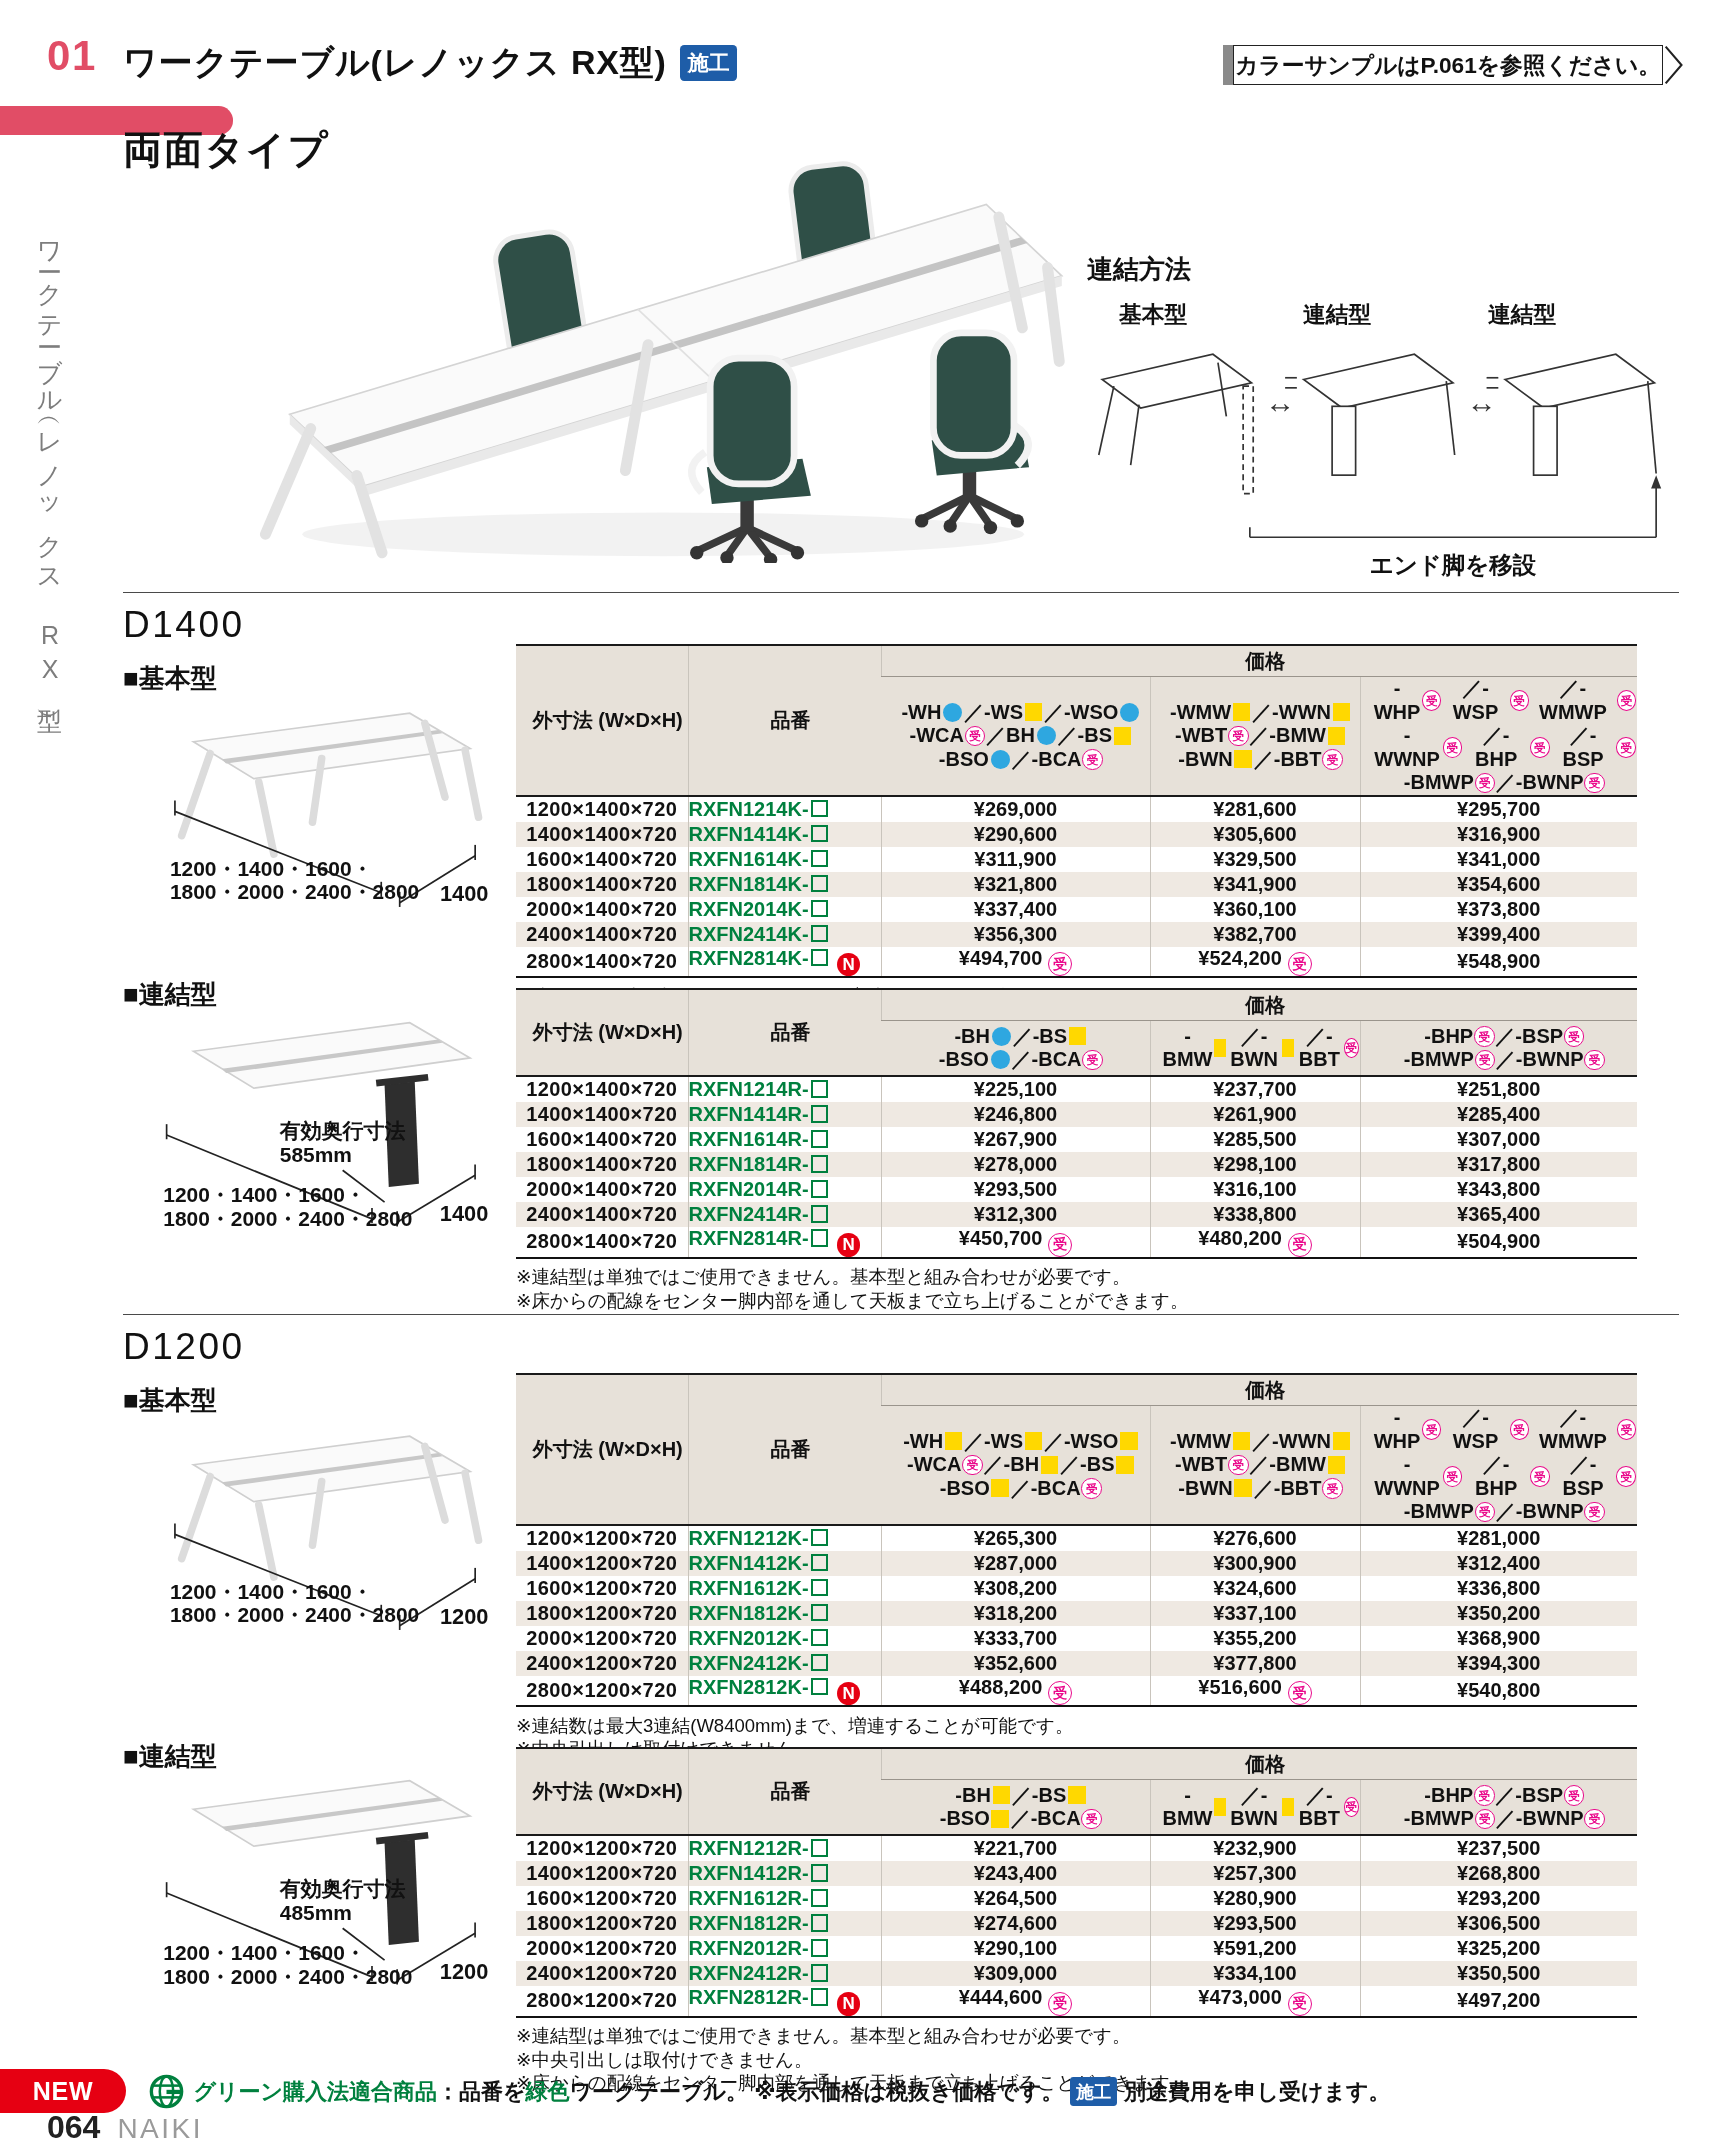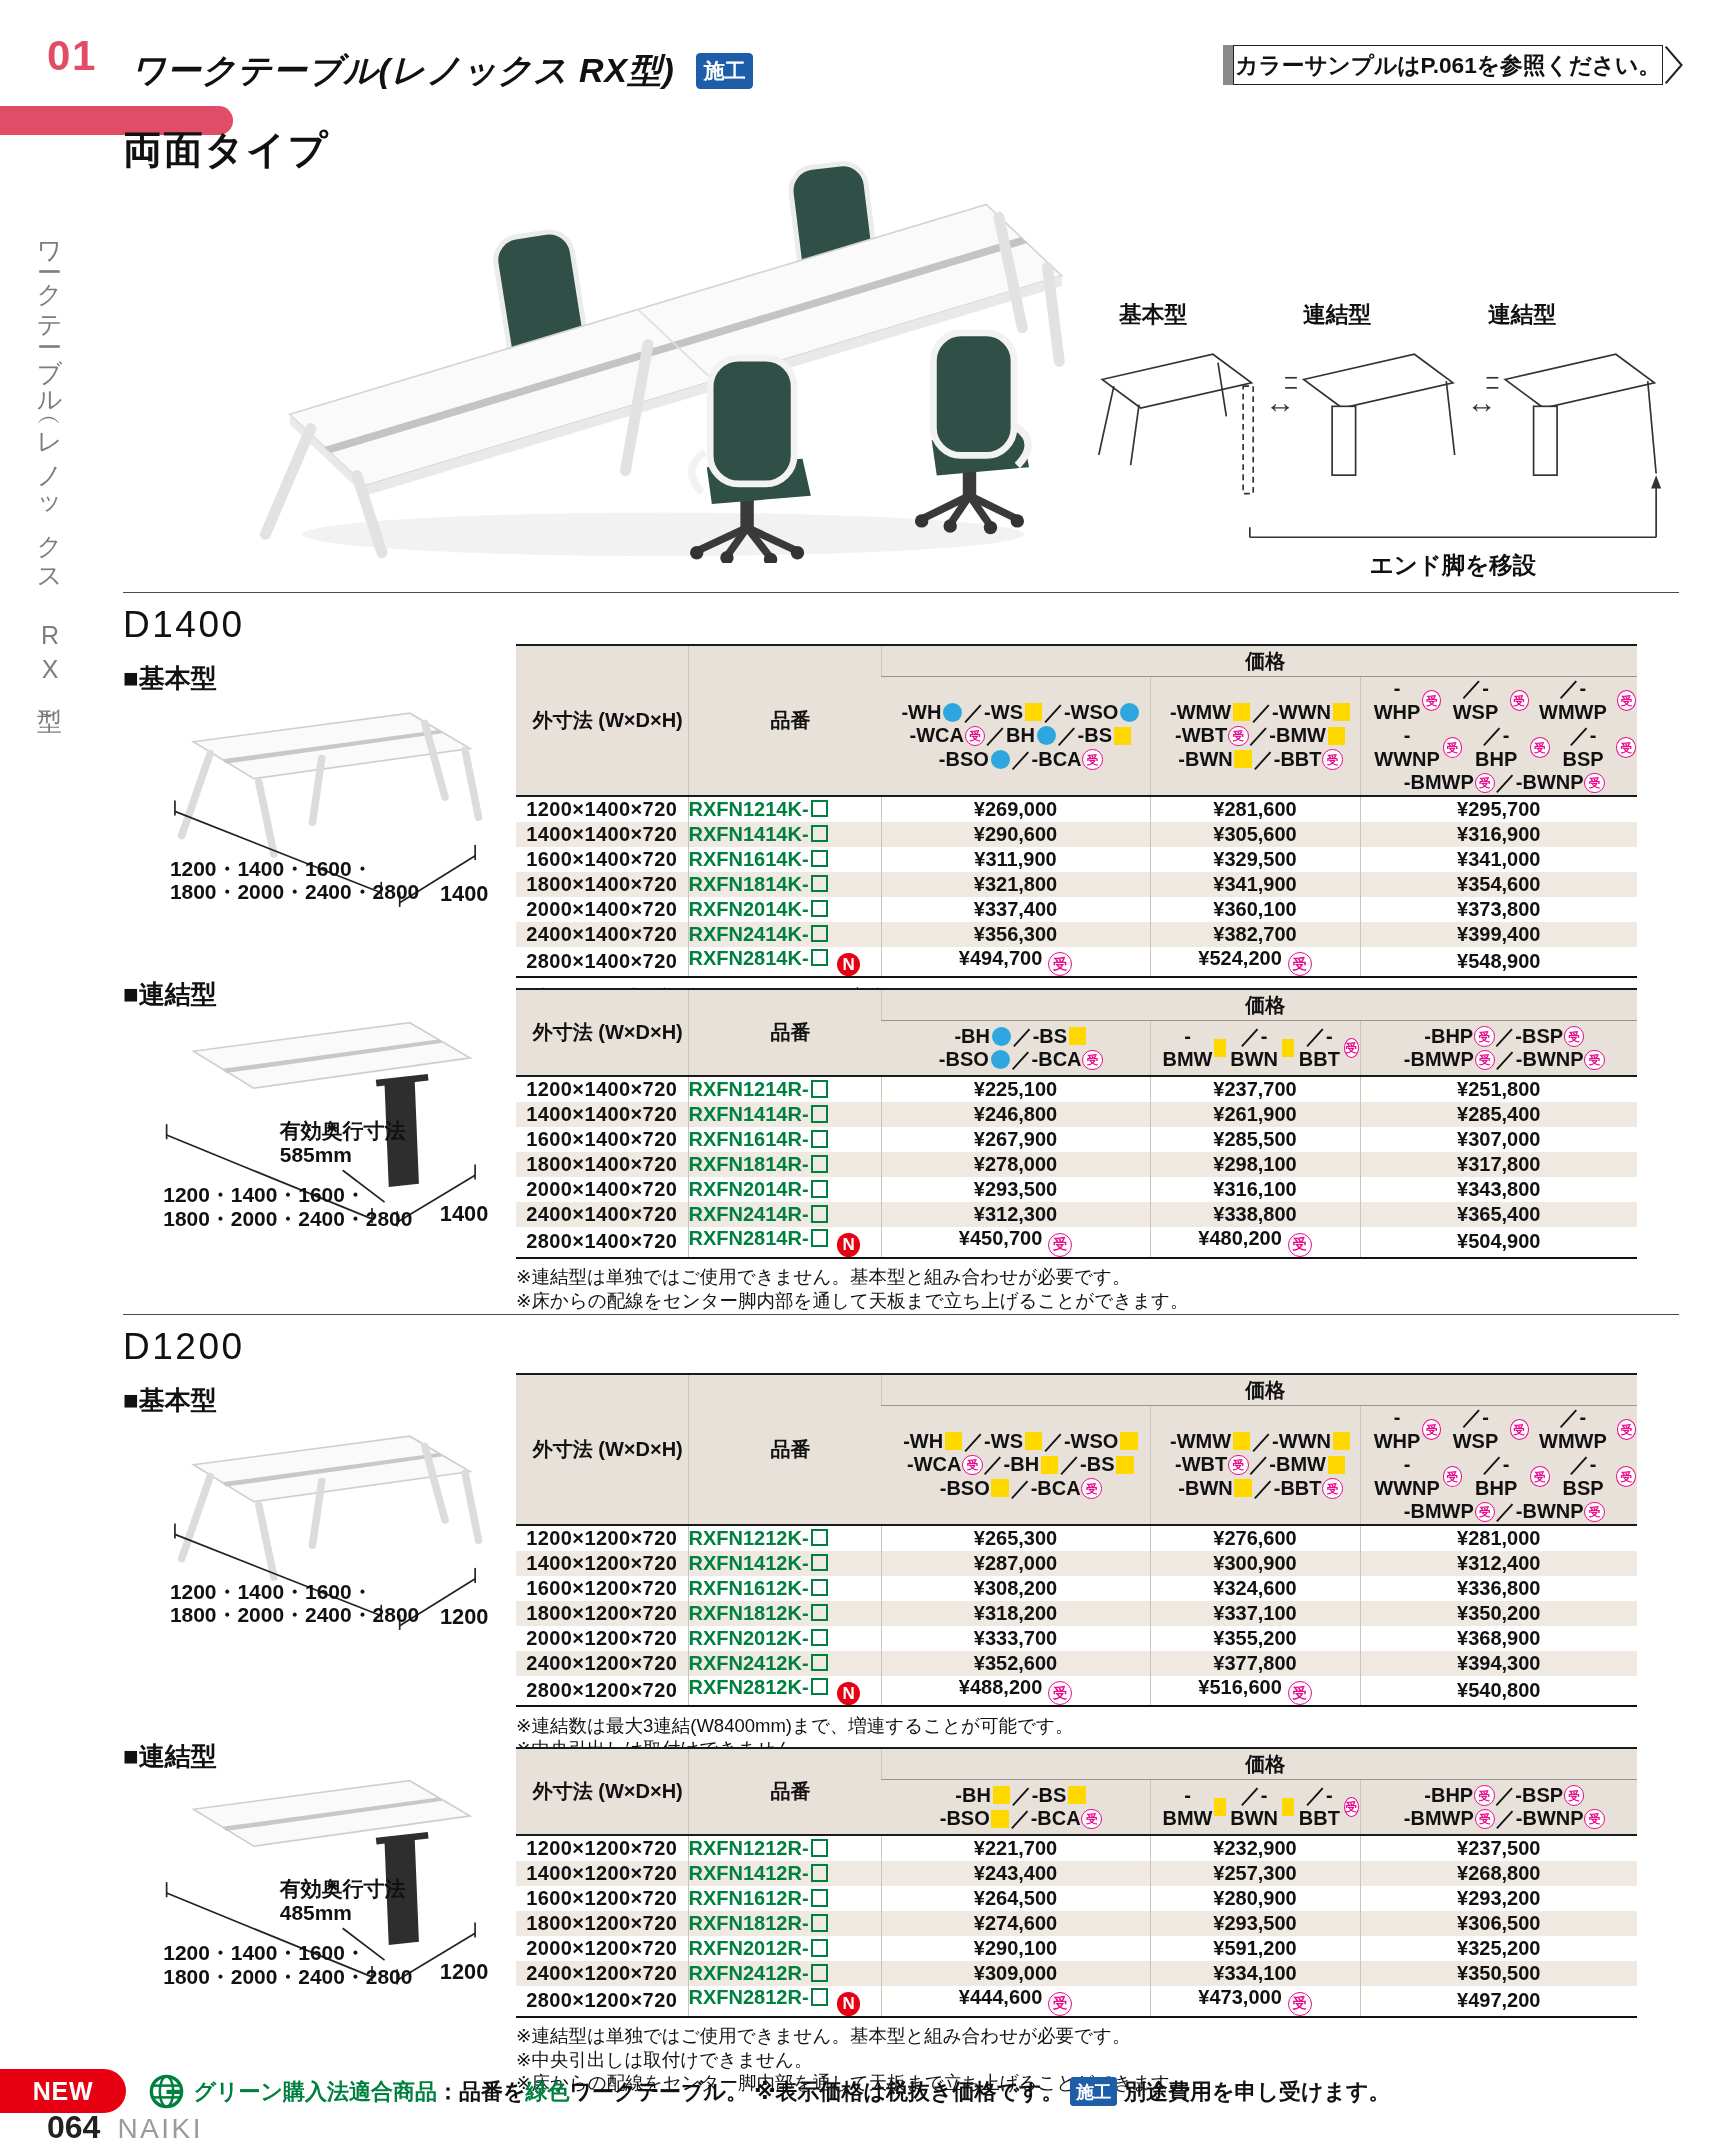--- a/index.html
+++ b/index.html
@@ -4,21 +4,21 @@
 <style>
   html,body { margin:0; padding:0; background:#ffffff; }
   .page { position:relative; width:1734px; height:2147px; background:#fff; overflow:hidden;
           font-family:"Liberation Sans","DejaVu Sans",sans-serif; color:#111; }
   .abs { position:absolute; }
 
   
   .page-tag { left:47px; top:32px; font-size:42px; font-weight:bold; color:#E14D66; letter-spacing:1.7px; }
   .red-tab  { left:0; top:106px; width:233px; height:28.5px; background:#E14D66; border-radius:0 14.3px 14.3px 0; }
   .main-title { left:123px; top:40px; display:flex; align-items:center; }
-  .main-title h1 { margin:8px; font-size:34px; font-weight:bold; letter-spacing:0.8px;font-style:italic; }
+  .main-title h1 { margin:0; font-size:34px; font-weight:bold; letter-spacing:0.8px; }
   .kouji { display:inline-flex; align-items:center; justify-content:center; background:#1E5DA8; color:#fff;
            font-size:21px; font-weight:bold; padding:4.2px 7.6px; border-radius:4.2px; margin-left:13.4px; }
   .kouji.small { font-size:17.6px; padding:2.5px 5.9px; border-radius:3.4px; margin:0 6.7px; }
   .color-sample { right:49px; top:45px; display:flex; align-items:stretch; height:40px; }
   .cs-bar { width:10px; background:#8a8a8a; }
   .cs-box { border:1.7px solid #222; background:#fff; display:flex; align-items:center; padding:0 1px;
             font-size:22.7px; font-weight:600; }
 
   
   .side-label { left:34px; top:225px; writing-mode:vertical-rl; text-orientation:upright;
@@ -157,20 +157,21 @@
       <circle cx="882" cy="468" r="8" fill="#333"></circle>
         <circle cx="930" cy="470" r="8" fill="#333"></circle>
       <rect x="897" y="386" width="16" height="52" fill="#3a3a3a"></rect>
       <polygon points="860,366 968,356 976,398 866,408" fill="#2F4F47"></polygon>
       <rect x="862" y="238" width="96" height="146" rx="33" fill="#2F4F47" stroke="#f2f2f2" stroke-width="8"></rect>
       <path d="M958 348 Q990 368 962 396" fill="none" stroke="#f2f2f2" stroke-width="9"></path>
     </g>
   </svg>
 
   <div class="abs conn">
+    <div class="conn-title">連結方法</div>
     <span class="conn-label" style="left:32px;">基本型</span>
     <span class="conn-label" style="left:216px;">連結型</span>
     <span class="conn-label" style="left:401px;">連結型</span>
     <svg style="position:absolute; left:0; top:77px;" width="596" height="252" viewBox="0 0 710 300">
       <g stroke="#333" stroke-width="2" fill="#fff">
 
         <polygon points="18,60 150,30 196,64 64,94"></polygon>
         <line x1="32" y1="68" x2="14" y2="150"></line>
         <line x1="62" y1="90" x2="52" y2="162"></line>
         <line x1="156" y1="40" x2="166" y2="104"></line>

